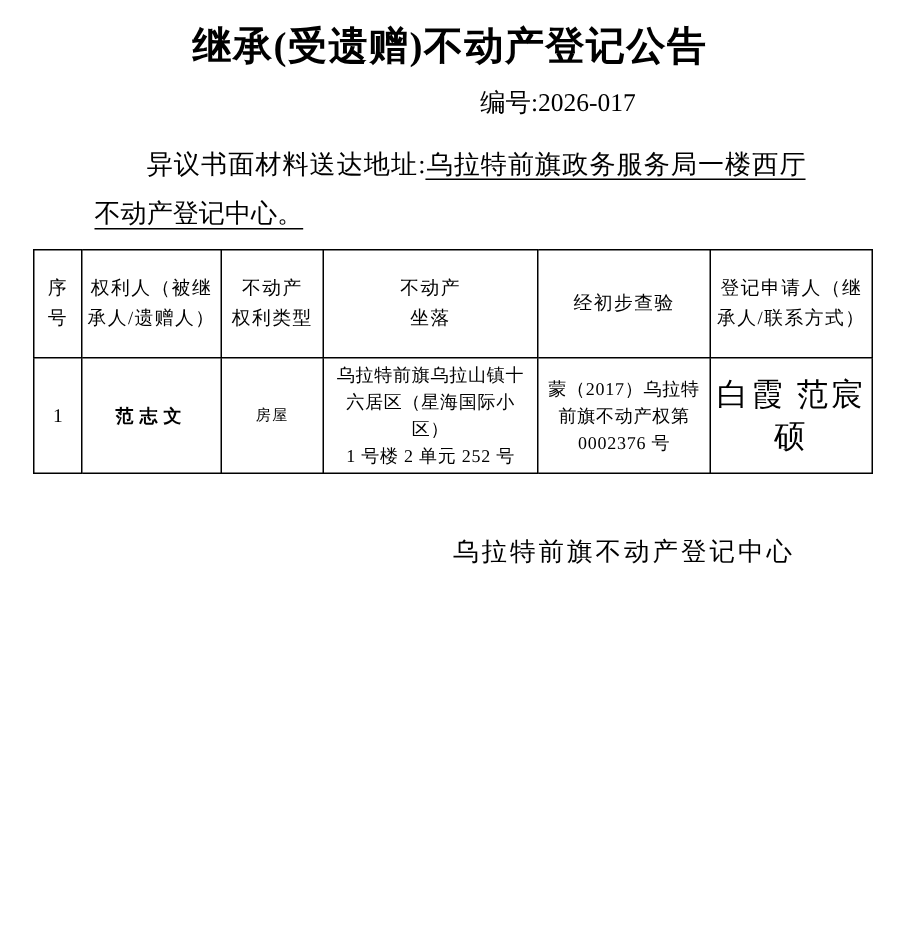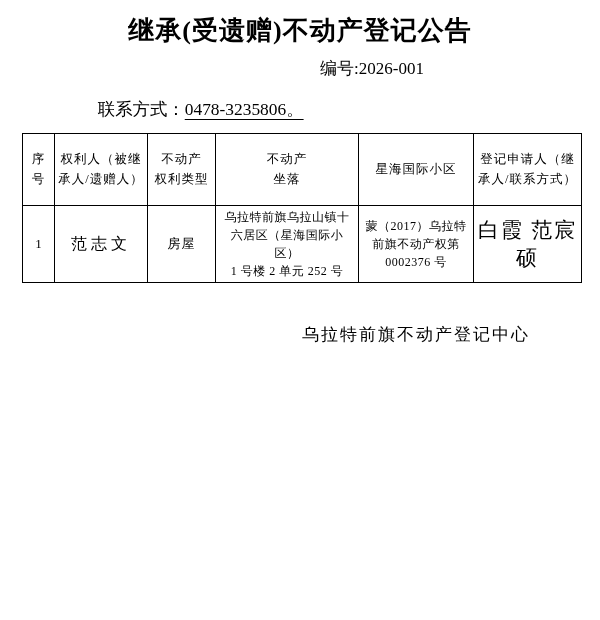--- a/index.html
+++ b/index.html
@@ -43,42 +43,42 @@
     vertical-align: middle;
     padding: 2px 3px;
     font-weight: normal;
     white-space: pre-line;
     overflow: hidden;
   }
   .notice-table thead tr { height: 72px; }
   .notice-table tbody tr { height: 48px; }
   .notice-table th { font-size: 12.5px; line-height: 1.55; letter-spacing: 1px; }
   .notice-table td.c1 { font-size: 13px; }
-  .notice-table td.c2 { font-size: 16px; letter-spacing: 4px; }
-  .notice-table td.c3 { font-size: 13px; letter-spacing: 1px; text-align: center; }
+  .notice-table td.c2 { font-size: 12px; letter-spacing: 4px; font-weight: bold; }
+  .notice-table td.c3 { font-size: 10px; letter-spacing: 1px; text-align: center; }
   .notice-table td.c4 { font-size: 12px; line-height: 1.5; letter-spacing: 0.5px; }
   .notice-table td.c5 { font-size: 12px; line-height: 1.5; letter-spacing: 0.5px; }
   .notice-table td.c6 { font-size: 21px; letter-spacing: 2px; }
 
   .issuer {
     margin: 40px 17px 0 302px;
     font-size: 17px; letter-spacing: 2px;
   }
 </style>
 </head>
 <body>
 
 <div class="page">
 
   <h1 class="title">继承(受遗赠)不动产登记公告</h1>
 
-  <div class="doc-number">编号:2026-001</div>
+  <div class="doc-number">编号:2026-017</div>
 
   <div class="body-text">
-      <p><span>联系方式：</span><u>0478-3235806。</u></p>
+      <p><span>异议书面材料送达地址:</span><u>乌拉特前旗政务服务局一楼西厅不动产登记中心。</u></p>
     </div>
 
   <table class="notice-table">
     <colgroup>
       <col style="width:32px">
         <col style="width:93px">
         <col style="width:68px">
       <col style="width:143px">
         <col style="width:115px">
         <col style="width:108px">
@@ -86,21 +86,21 @@
     <thead>
         <tr>
           <th class="c1">序
 号</th>
           <th class="c2">权利人（被继
 承人/遗赠人）</th>
           <th class="c3">不动产
 权利类型</th>
           <th class="c4">不动产
 坐落</th>
-          <th class="c5">星海国际小区</th>
+          <th class="c5">经初步查验</th>
           <th class="c6">登记申请人（继
 承人/联系方式）</th>
         </tr>
       </thead>
     <tbody>
         <tr>
           <td class="c1">1</td>
           <td class="c2">范志文</td>
           <td class="c3">房屋</td>
           <td class="c4">乌拉特前旗乌拉山镇十

